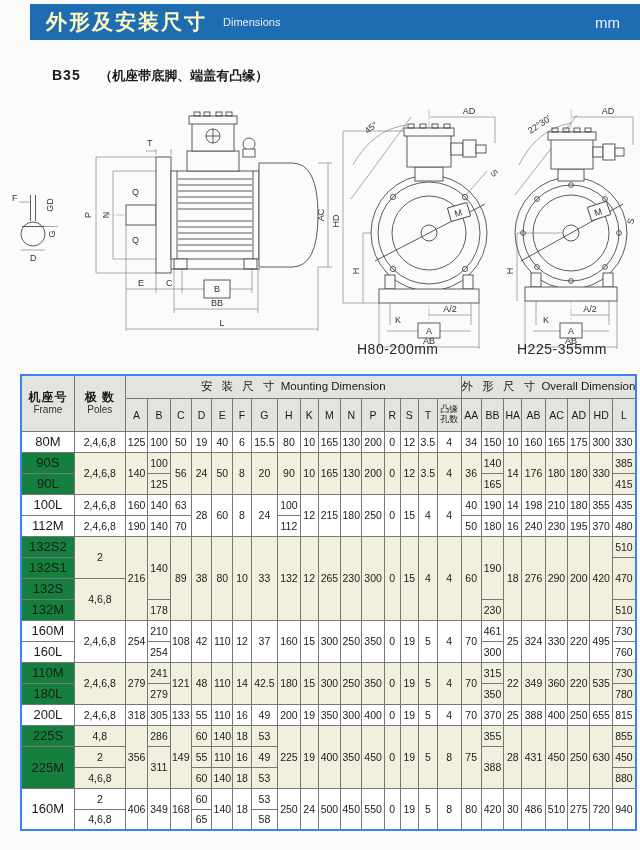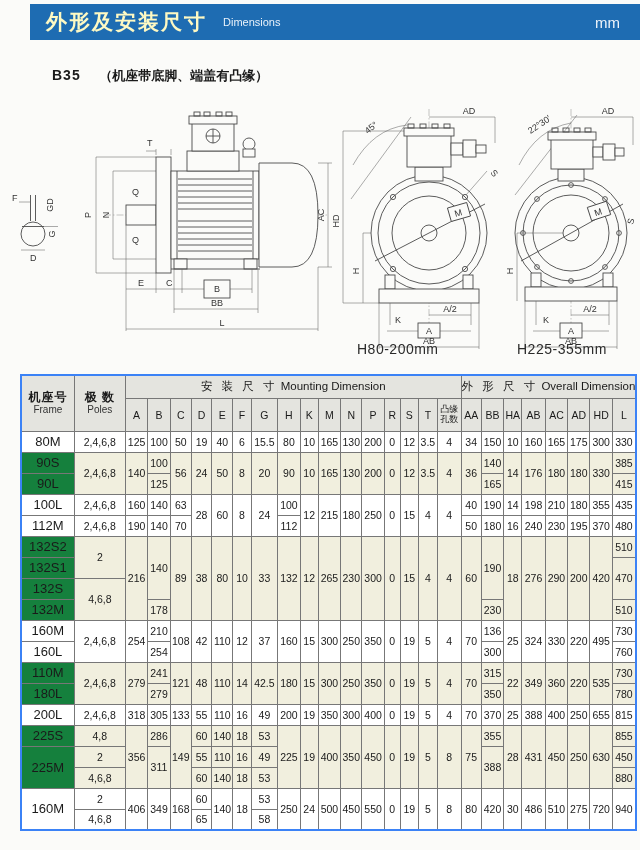--- a/index.html
+++ b/index.html
@@ -531,21 +531,21 @@
           <td rowspan="2">160</td>
           <td rowspan="2">15</td>
           <td rowspan="2">300</td>
           <td rowspan="2">250</td>
           <td rowspan="2">350</td>
           <td rowspan="2">0</td>
           <td rowspan="2">19</td>
           <td rowspan="2">5</td>
           <td rowspan="2">4</td>
           <td rowspan="2">70</td>
-          <td>136</td>
+          <td>461</td>
           <td rowspan="2">25</td>
           <td rowspan="2">324</td>
           <td rowspan="2">330</td>
           <td rowspan="2">220</td>
           <td rowspan="2">495</td>
           <td>730</td>
         </tr>
         <tr class="white">
           <td class="frame-cell">160L</td>
           <td>254</td>

